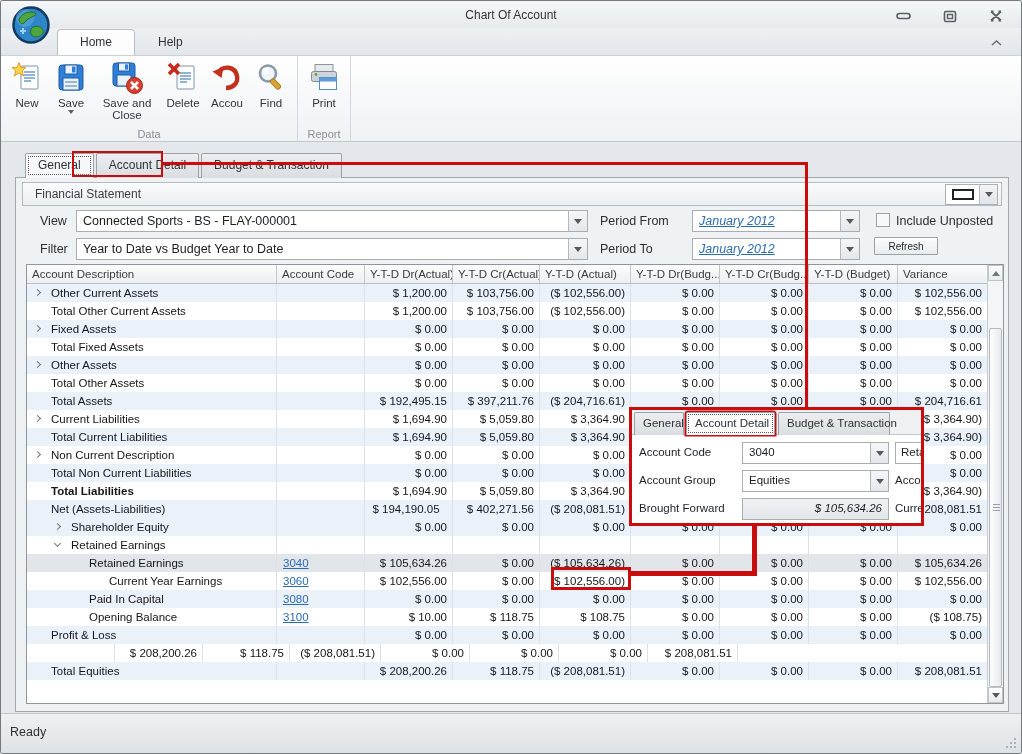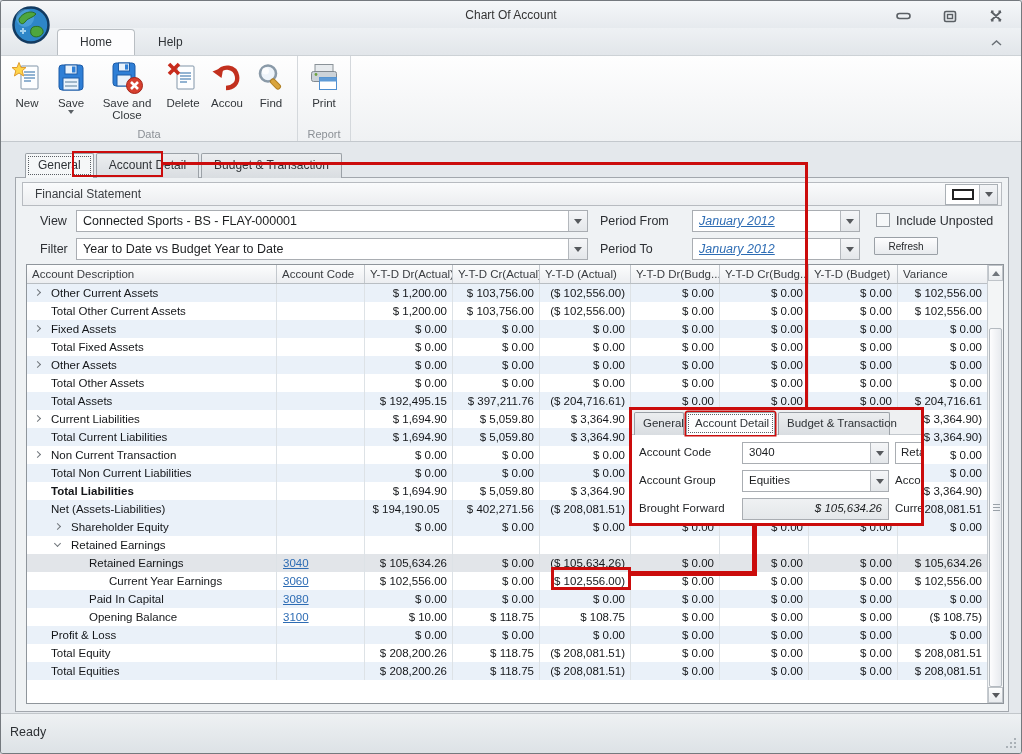--- a/index.html
+++ b/index.html
@@ -411,21 +411,21 @@
               <div class="gcell amt" style="width: 87px;">$ 5,059.80</div>
               <div class="gcell amt" style="width: 91px;">$ 3,364.90</div>
               <div class="gcell amt" style="width: 89px;"></div>
               <div class="gcell amt" style="width: 89px;"></div>
               <div class="gcell amt" style="width: 89px;"></div>
               <div class="gcell amt" style="width: 90px;">($ 3,364.90)</div>
             </div>
             <div class="grow">
               <div class="gcell desc" style="width: 250px;">
                 <span class="chev right" style="left: 8px;"></span>
-                <span style="position: absolute; left: 24px; top: 2.5px;">Non Current Transaction</span>
+                <span style="position: absolute; left: 24px; top: 2.5px;">Non Current Description</span>
               </div>
               <div class="gcell code" style="width: 88px;"></div>
               <div class="gcell amt" style="width: 88px;">$ 0.00</div>
               <div class="gcell amt" style="width: 87px;">$ 0.00</div>
               <div class="gcell amt" style="width: 91px;">$ 0.00</div>
               <div class="gcell amt" style="width: 89px;"></div>
               <div class="gcell amt" style="width: 89px;"></div>
               <div class="gcell amt" style="width: 89px;"></div>
               <div class="gcell amt" style="width: 90px;">$ 0.00</div>
             </div>
@@ -555,23 +555,20 @@
               <div class="gcell code" style="width: 88px;"></div>
               <div class="gcell amt" style="width: 88px;">$ 0.00</div>
               <div class="gcell amt" style="width: 87px;">$ 0.00</div>
               <div class="gcell amt" style="width: 91px;">$ 0.00</div>
               <div class="gcell amt" style="width: 89px;">$ 0.00</div>
               <div class="gcell amt" style="width: 89px;">$ 0.00</div>
               <div class="gcell amt" style="width: 89px;">$ 0.00</div>
               <div class="gcell amt" style="width: 90px;">$ 0.00</div>
             </div>
             <div class="grow">
-              <div class="gcell desc" style="width: 250px;">
-                <span style="position: absolute; left: 24px; top: 2.5px;">Total Equity</span>
-              </div>
               <div class="gcell code" style="width: 88px;"></div>
               <div class="gcell amt" style="width: 88px;">$ 208,200.26</div>
               <div class="gcell amt" style="width: 87px;">$ 118.75</div>
               <div class="gcell amt" style="width: 91px;">($ 208,081.51)</div>
               <div class="gcell amt" style="width: 89px;">$ 0.00</div>
               <div class="gcell amt" style="width: 89px;">$ 0.00</div>
               <div class="gcell amt" style="width: 89px;">$ 0.00</div>
               <div class="gcell amt" style="width: 90px;">$ 208,081.51</div>
             </div>
             <div class="grow alt">

